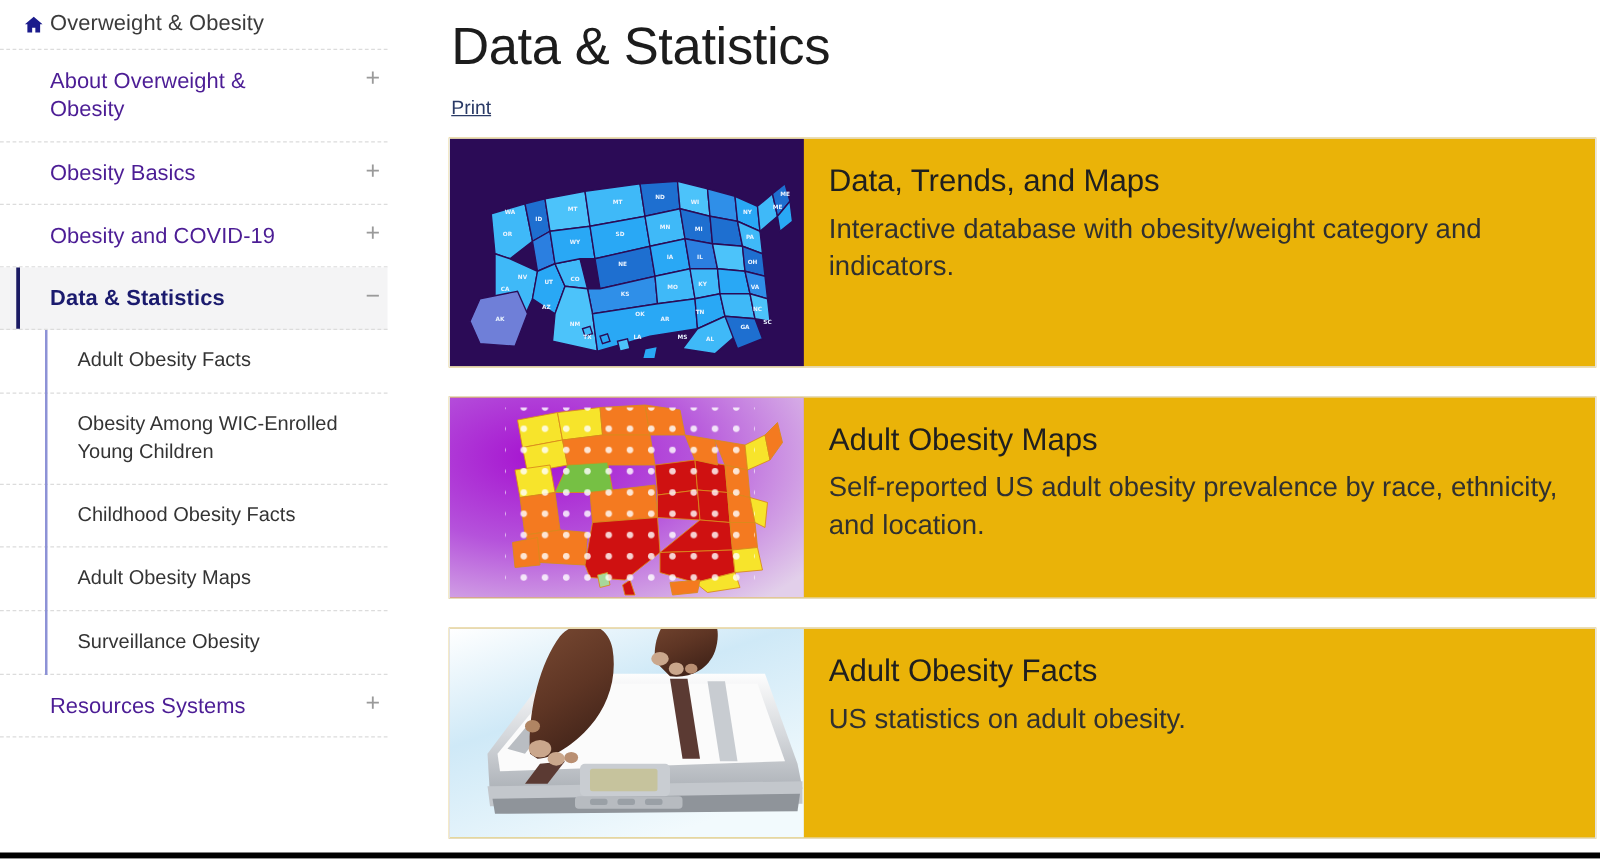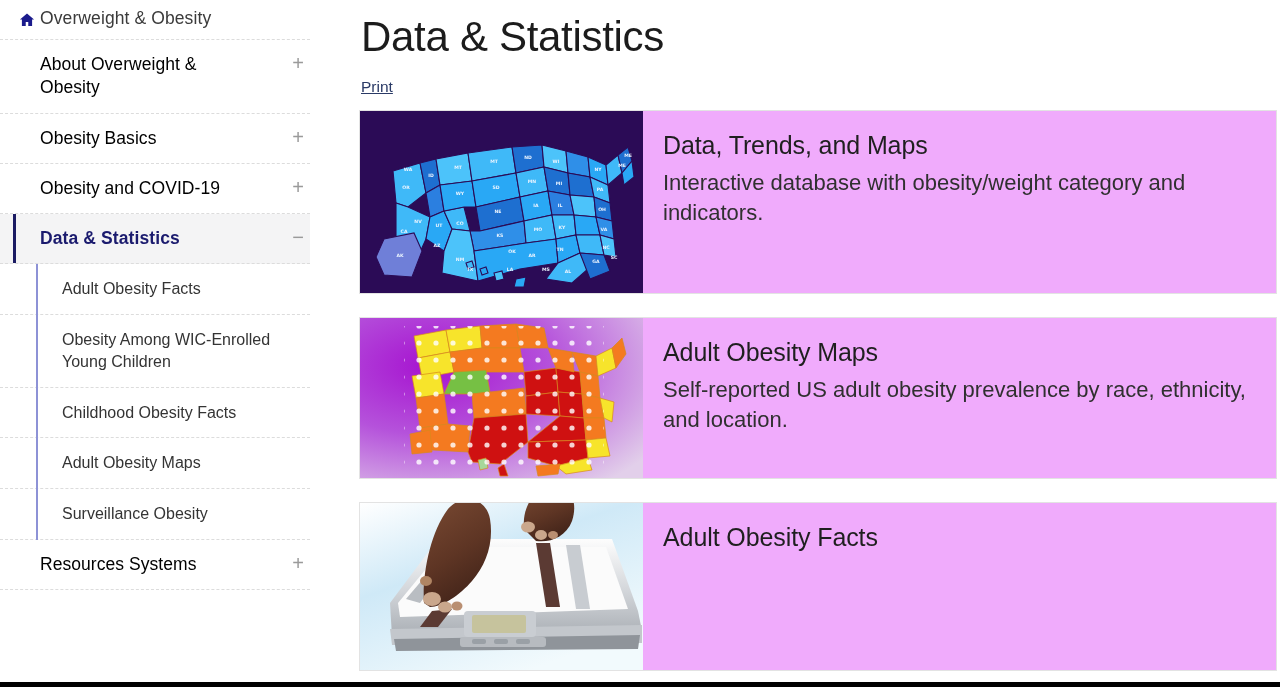--- a/index.html
+++ b/index.html
@@ -51,21 +51,21 @@
     display: flex;
     align-items: flex-start;
     justify-content: space-between;
     padding: 13px 0 13px 40px;
     margin-right: 30px;
     border-bottom: 1px dashed #dcdcdc;
     box-sizing: border-box;
   }
   .nav-item .nav-label {
     font-size: 17.5px;
-    color: #000000;
+    color: #4c1d95;
     line-height: 1.33;
     max-width: 215px;
     letter-spacing: .05px;
   }
   .nav-toggle {
     font-size: 20px;
     color: #9a9a9a;
     line-height: 1;
     font-weight: 300;
     padding-right: 6px;
@@ -138,21 +138,21 @@
     color: #2a3a66;
     text-decoration: underline;
     cursor: pointer;
   }
 
   .card-list { margin-top: 14px; }
   .card {
     display: flex;
     align-items: stretch;
     border: 1px solid #e3e3e3;
-    background: #f0abfc;
+    background: #eab308;
     margin-bottom: 23px;
     box-sizing: border-box;
     width: 918px;
     overflow: hidden;
   }
   .card-thumb {
     width: 283px;
     flex: none;
     position: relative;
     overflow: hidden;
@@ -468,20 +468,21 @@
             <ellipse cx="66" cy="78" rx="6" ry="5" fill="#b08563"></ellipse>
 
             <path d="M164,26 C162,6 172,-14 192,-16 C212,-18 218,0 212,18 C206,34 190,40 176,38 Z" fill="url(#skin)"></path>
             <ellipse cx="168" cy="24" rx="7" ry="5.5" fill="#caa78c"></ellipse>
             <ellipse cx="181" cy="32" rx="6" ry="5" fill="#caa78c"></ellipse>
             <ellipse cx="193" cy="32" rx="5" ry="4" fill="#b98f72"></ellipse>
           </svg>
         </div>
         <div class="card-body">
           <div class="card-title">Adult Obesity Facts</div>
+          <div class="card-desc">US statistics on adult obesity.</div>
         </div>
       </div>
 
     </div>
   </main>
 
   <div class="bottom-bar"></div>
 </div>
 
 </body></html>

